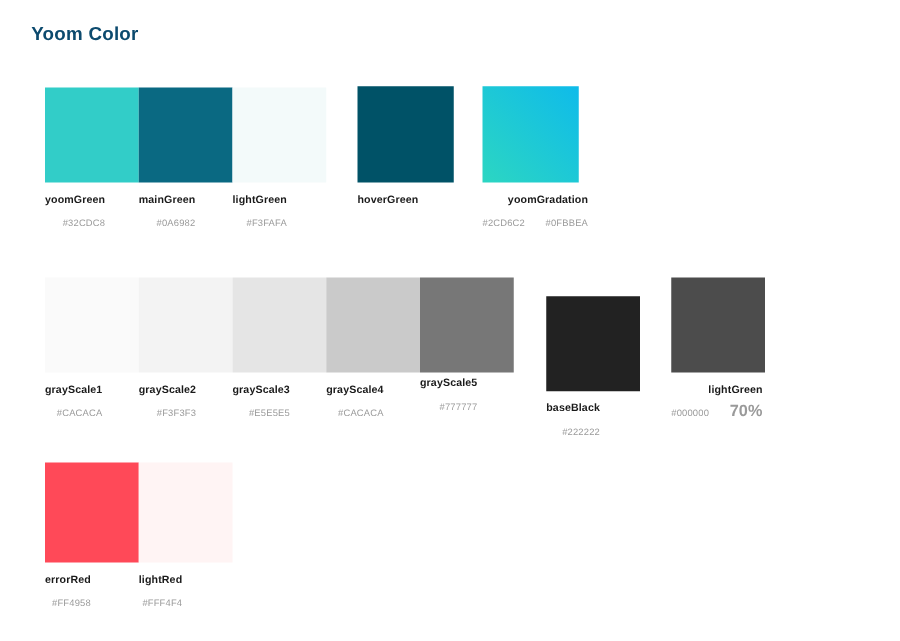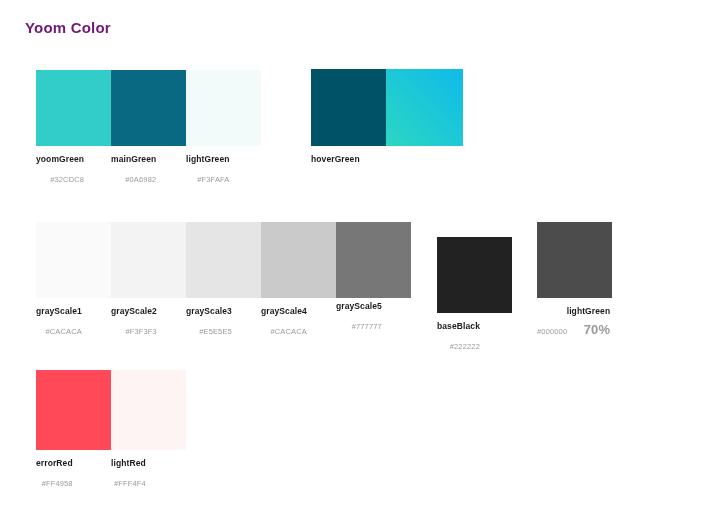--- a/index.html
+++ b/index.html
@@ -15,21 +15,21 @@
     overflow: hidden;
     position: relative;
     -webkit-font-smoothing: antialiased;
   }
   #page-title {
     position: absolute;
     left: 25px;
     top: 19px;
     font-size: 15px;
     font-weight: bold;
-    color: #701a75;
+    color: #0c4a6e;
     letter-spacing: 0.2px;
   }
   .swatch-group {
     position: absolute;
     display: flex;
     text-align: right;
   }
   .swatch-cell {
     position: relative;
   }
@@ -78,21 +78,20 @@
   #row-greens {
     left: 36px;
     top: 70px;
   }
   #row-greens .swatch-label {
     top: 84px;
   }
   #swatch-hovergreen-group {
     left: 286px;
     top: 69px;
-    margin-left: 25px;
   }
   #swatch-hovergreen-group .swatch-label {
     top: 85px;
   }
   #swatch-gradation-group {
     left: 386px;
     top: 69px;
   }
   #swatch-gradation-group .swatch-label {
     top: 85px;
@@ -177,20 +176,27 @@
       <span class="hexline">
         <span class="swatch-hex"></span>
       </span>
     </span>
   </div>
 </div>
 
 <div class="swatch-group" id="swatch-gradation-group">
   <div class="swatch-cell">
     <span class="swatch-chip square77" style="background-image: linear-gradient(45deg, rgb(44, 214, 194) 0%, rgb(15, 187, 234) 100%);"></span>
+    <span class="swatch-label">
+      <span class="swatch-name">yoomGradation</span>
+      <span class="hexline">
+        <span class="swatch-hex">#2CD6C2</span>
+        <span class="swatch-hex">#0FBBEA</span>
+      </span>
+    </span>
   </div>
 </div>
 
 <div class="swatch-group" id="row-grays">
   <div class="swatch-cell">
     <span class="swatch-chip" style="background: rgb(250, 250, 250);"></span>
     <span class="swatch-label">
       <span class="swatch-name">grayScale1</span>
       <span class="hexline">
         <span class="swatch-hex">#CACACA</span>

